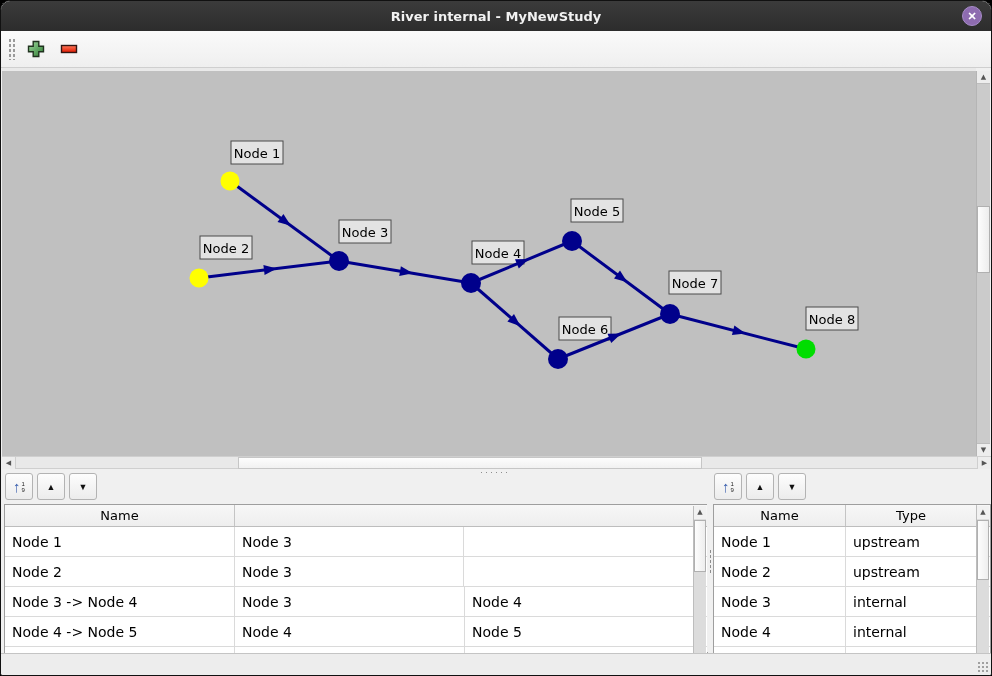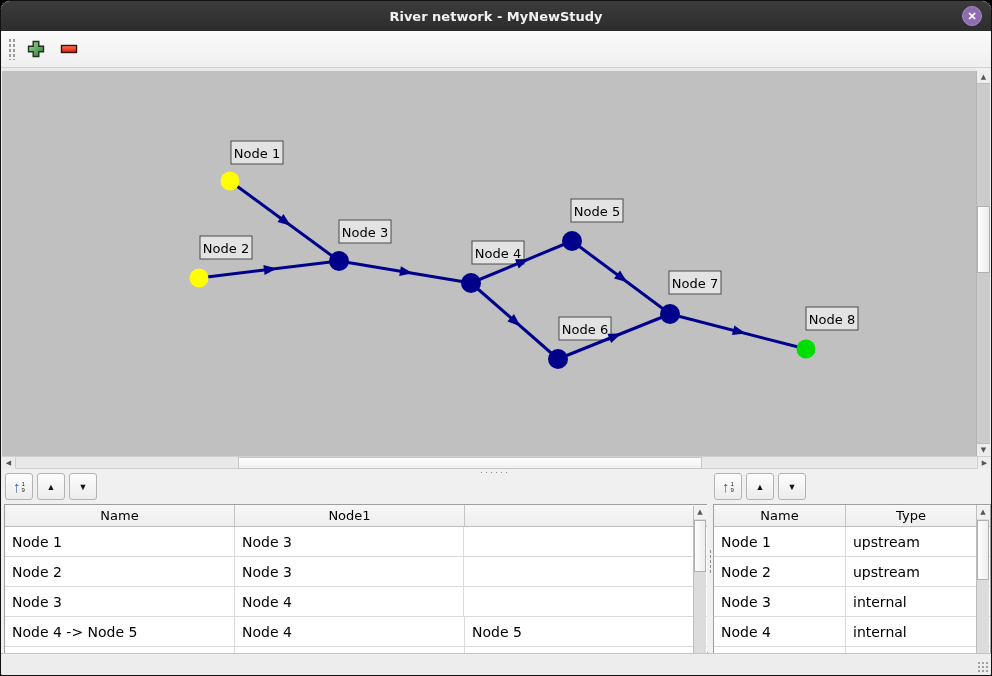--- a/index.html
+++ b/index.html
@@ -119,21 +119,21 @@
   .grip{position:absolute;right:3px;bottom:3px;width:11px;height:11px;
     background-image:radial-gradient(#a0a0a0 0.8px,transparent 1px);
     background-size:4px 4px;}
 </style>
 </head>
 <body>
 
 <div class="window">
 
   <div class="titlebar">
-    <span class="title">River network - MyNewStudy</span>
+    <span class="title">River internal - MyNewStudy</span>
     <button class="close-btn">
       <span>✕</span>
     </button>
   </div>
 
   <div class="toolbar">
     <div class="tb-handle"></div>
     <button class="tb-btn">
       <svg width="18" height="18" viewBox="0 0 18 18">
         <defs>
@@ -263,32 +263,32 @@
   <button class="mini-btn" style="left:745px;">
     <span>▲</span>
   </button>
   <button class="mini-btn" style="left:777px;">
     <span>▼</span>
   </button>
 
   <div class="dtable" style="left:3px;width:704px;">
     <div class="thead">
         <div class="th" style="width: 230px;">Name</div>
-        <div class="th" style="width: 230px;">Node1</div>
       </div>
     <div class="tbody">
         <div class="trow">
           <div class="td" style="width: 230px;">Node 1</div>
           <div class="td" style="width: 229px;">Node 3</div>
         </div>
         <div class="trow">
           <div class="td" style="width: 230px;">Node 2</div>
           <div class="td" style="width: 229px;">Node 3</div>
         </div>
         <div class="trow">
+          <div class="td" style="width: 230px;">Node 3 -&gt; Node 4</div>
           <div class="td" style="width: 230px;">Node 3</div>
           <div class="td" style="width: 229px;">Node 4</div>
         </div>
         <div class="trow">
           <div class="td" style="width: 230px;">Node 4 -&gt; Node 5</div>
           <div class="td" style="width: 230px;">Node 4</div>
           <div class="td" style="width: 229px;">Node 5</div>
         </div>
         <div class="trow filler">
           <div class="td" style="width: 230px;"></div>

